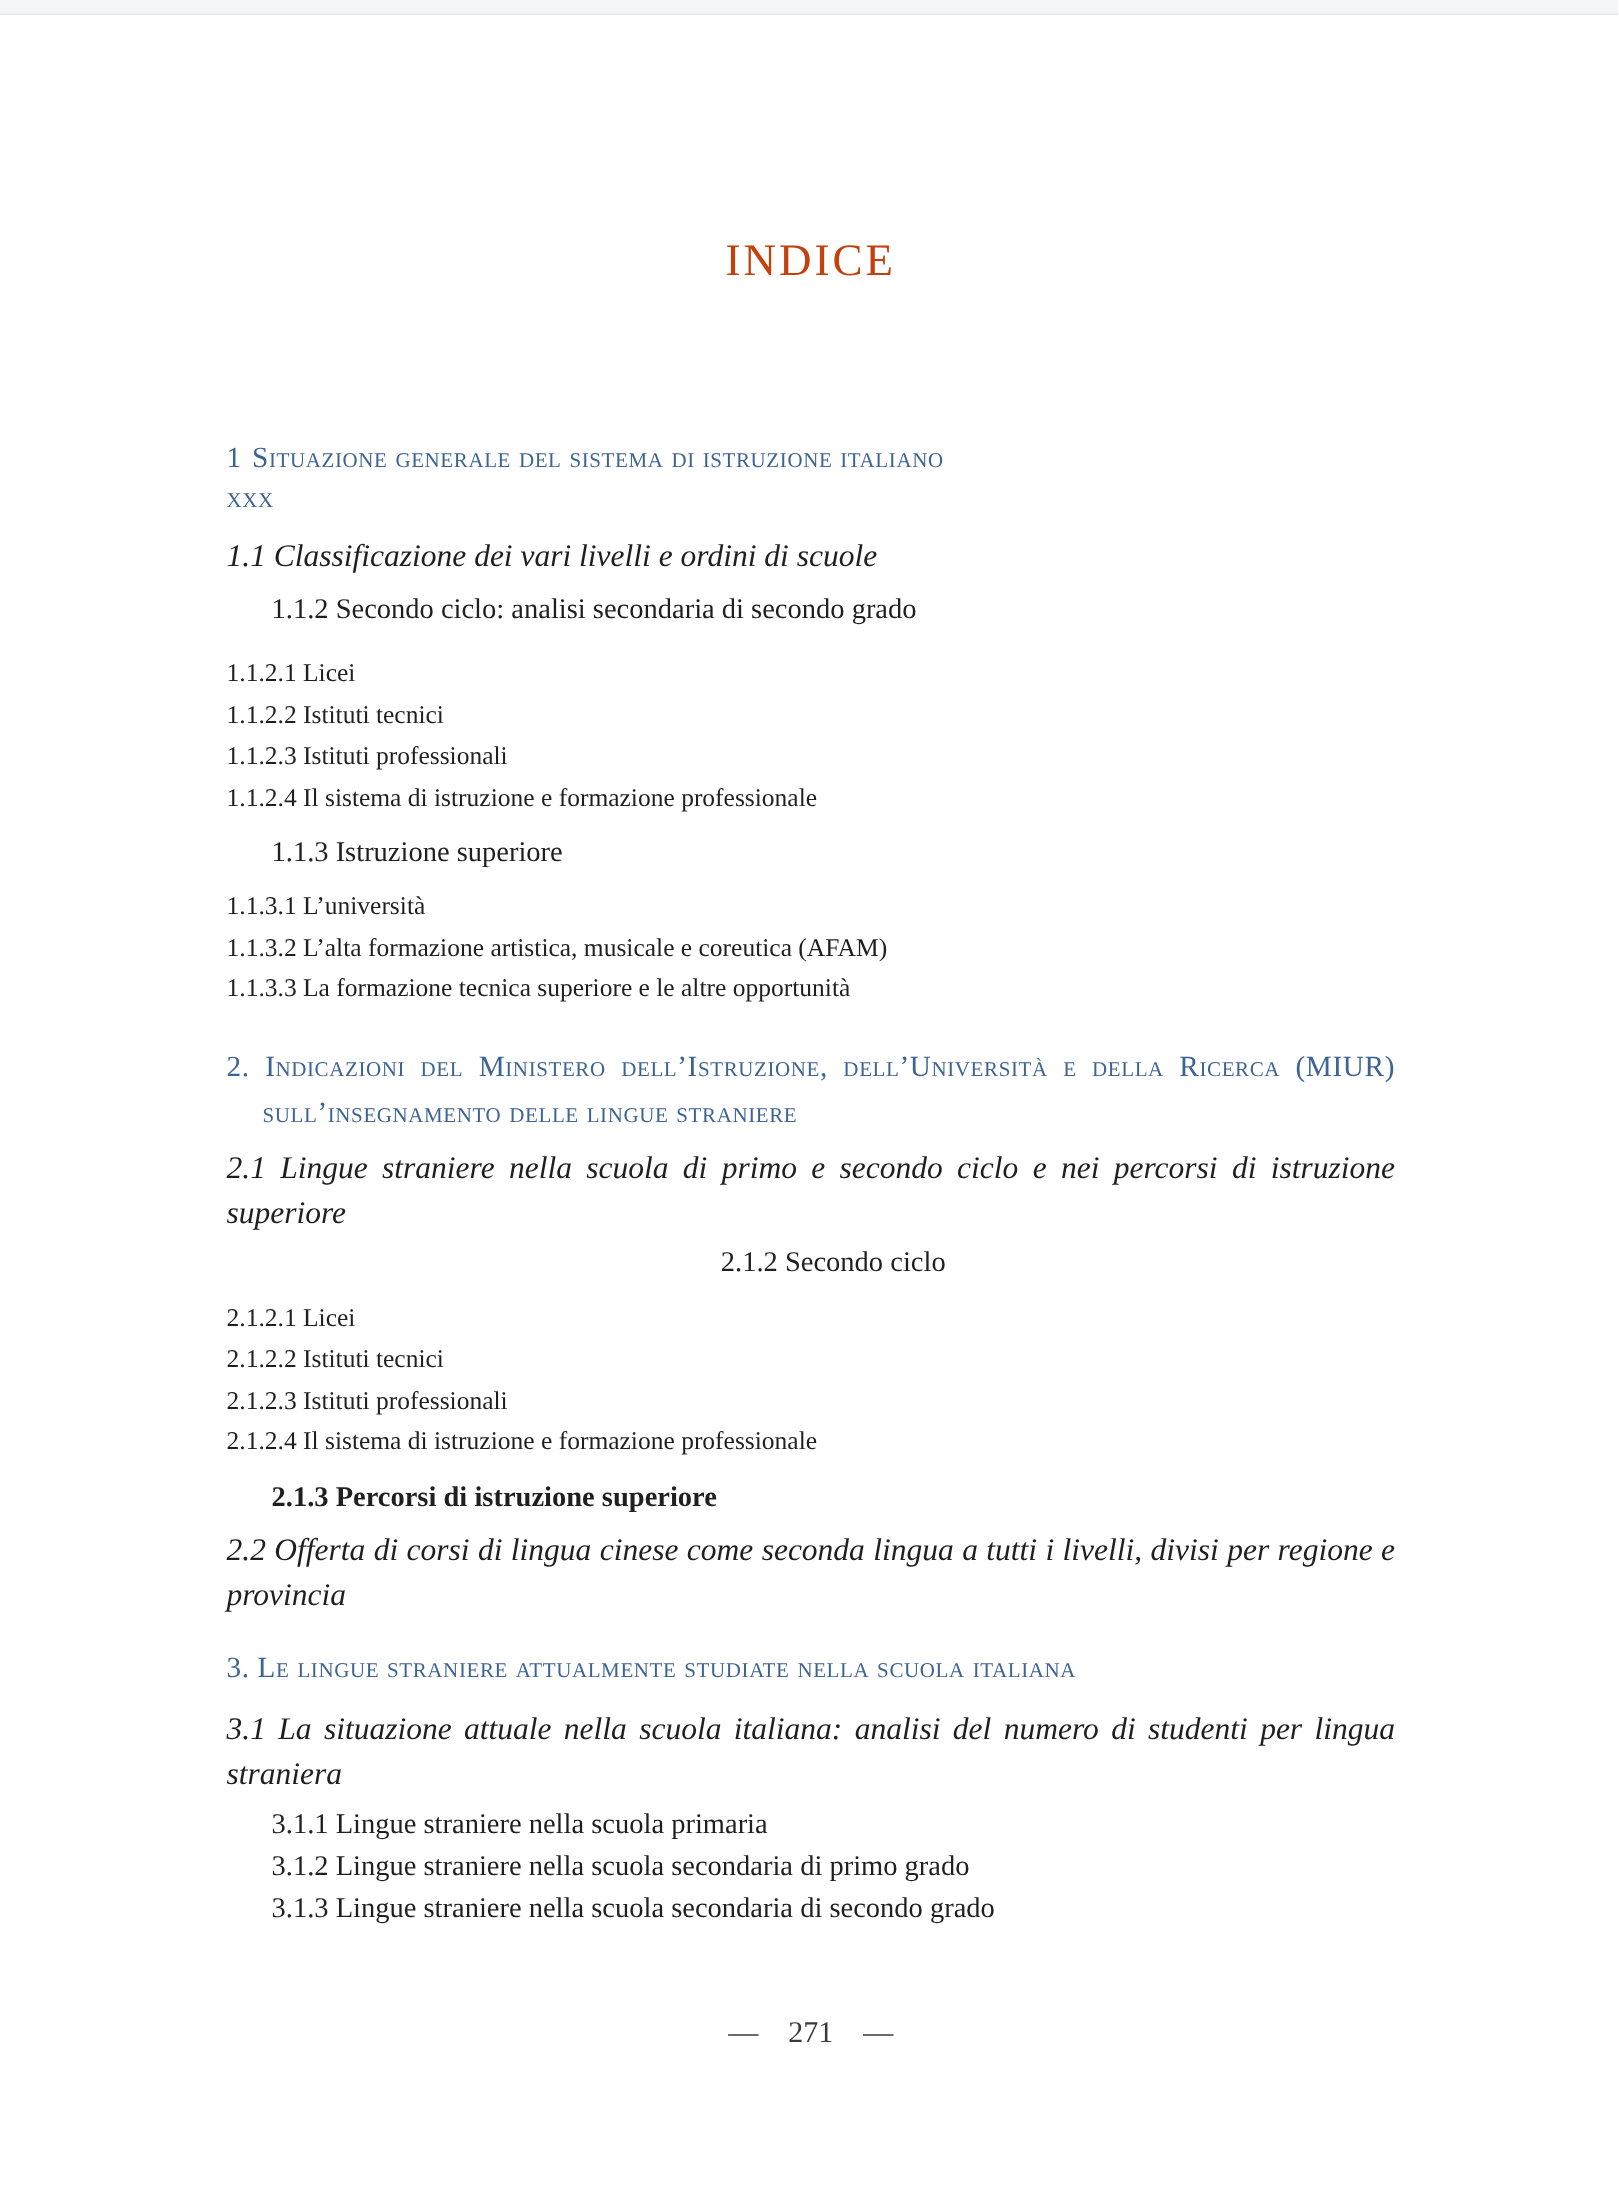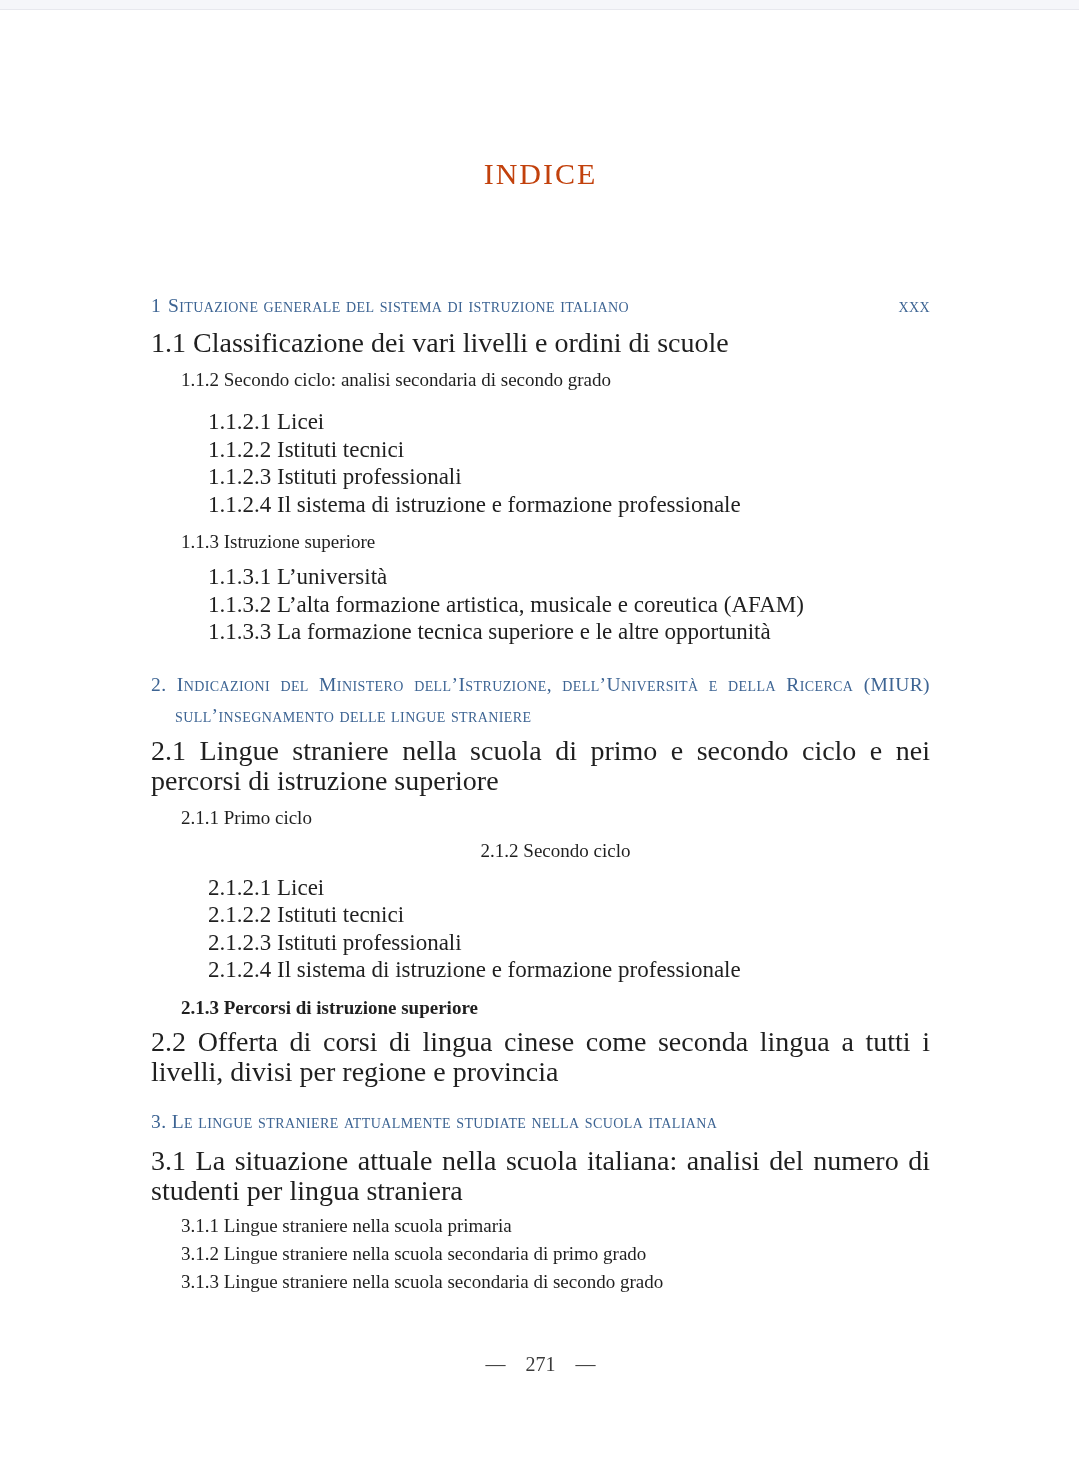--- a/index.html
+++ b/index.html
@@ -40,26 +40,26 @@
     line-height: 27px;
   }
   .sec-wrap {
     line-height: 31px;
     padding-left: 24px;
     text-indent: -24px;
     text-align: justify;
   }
   .sec-single { line-height: 26px; }
   .page-num-xxx { font-variant: small-caps; color: #3d6493; font-size: 19.5px; }
-  .l2 { font-size: 28px; line-height: 30px; }
+  .l2 { font-size: 21px; line-height: 30px; font-style: italic; }
   .l2.wrap2 { text-align: justify; }
   .l3 { font-size: 19px; line-height: 28px; margin-left: 30px; }
-  .l4 { font-size: 23px; line-height: 27.5px; margin-left: 57px; }
+  .l4 { font-size: 17px; line-height: 27.5px; }
   .group-l3 .l3 { line-height: 28px; }
-  .mt-sec1   { margin-top: 100px; }
+  .mt-sec1   { margin-top: 100px; flex-direction: column; }
   .mt-11     { margin-top: 9px; }
   .mt-g111   { margin-top: 8px; }
   .mt-g1121  { margin-top: 14px; }
   .mt-113    { margin-top: 10px; }
   .mt-g1131  { margin-top: 7px; }
   .mt-sec2   { margin-top: 23px; }
   .mt-21     { margin-top: 5px; }
   .mt-211    { margin-top: 8px; }
   .mt-212    { margin-top: 5px; text-align: center; }
   .mt-g2121  { margin-top: 9px; }
@@ -112,21 +112,20 @@
   <div class="mt-g1131">
     <div class="l4"><span class="num">1.1.3.1</span> <span>L’università</span></div>
     <div class="l4"><span class="num">1.1.3.2</span> <span>L’alta formazione artistica, musicale e coreutica (AFAM)</span></div>
     <div class="l4"><span class="num">1.1.3.3</span> <span>La formazione tecnica superiore e le altre opportunità</span></div>
   </div>
 
   <div class="sec sec-wrap mt-sec2"><span class="num">2.</span> <span>Indicazioni del Ministero dell’Istruzione, dell’Università e della Ricerca (MIUR) sull’insegnamento delle lingue straniere</span></div>
 
   <div class="l2 wrap2 mt-21"><span class="num">2.1</span> <span>Lingue straniere nella scuola di primo e secondo ciclo e nei percorsi di istruzione superiore</span></div>
 
-  <div class="l3 mt-211"><span class="num">2.1.1</span> <span>Primo ciclo</span></div>
   <div class="l3 mt-212"><span class="num">2.1.2</span> <span>Secondo ciclo</span></div>
 
   <div class="mt-g2121">
     <div class="l4"><span class="num">2.1.2.1</span> <span>Licei</span></div>
     <div class="l4"><span class="num">2.1.2.2</span> <span>Istituti tecnici</span></div>
     <div class="l4"><span class="num">2.1.2.3</span> <span>Istituti professionali</span></div>
     <div class="l4"><span class="num">2.1.2.4</span> <span>Il sistema di istruzione e formazione professionale</span></div>
   </div>
 
   <div class="l3 mt-213"><span class="num">2.1.3</span> <span>Percorsi di istruzione superiore</span></div>

